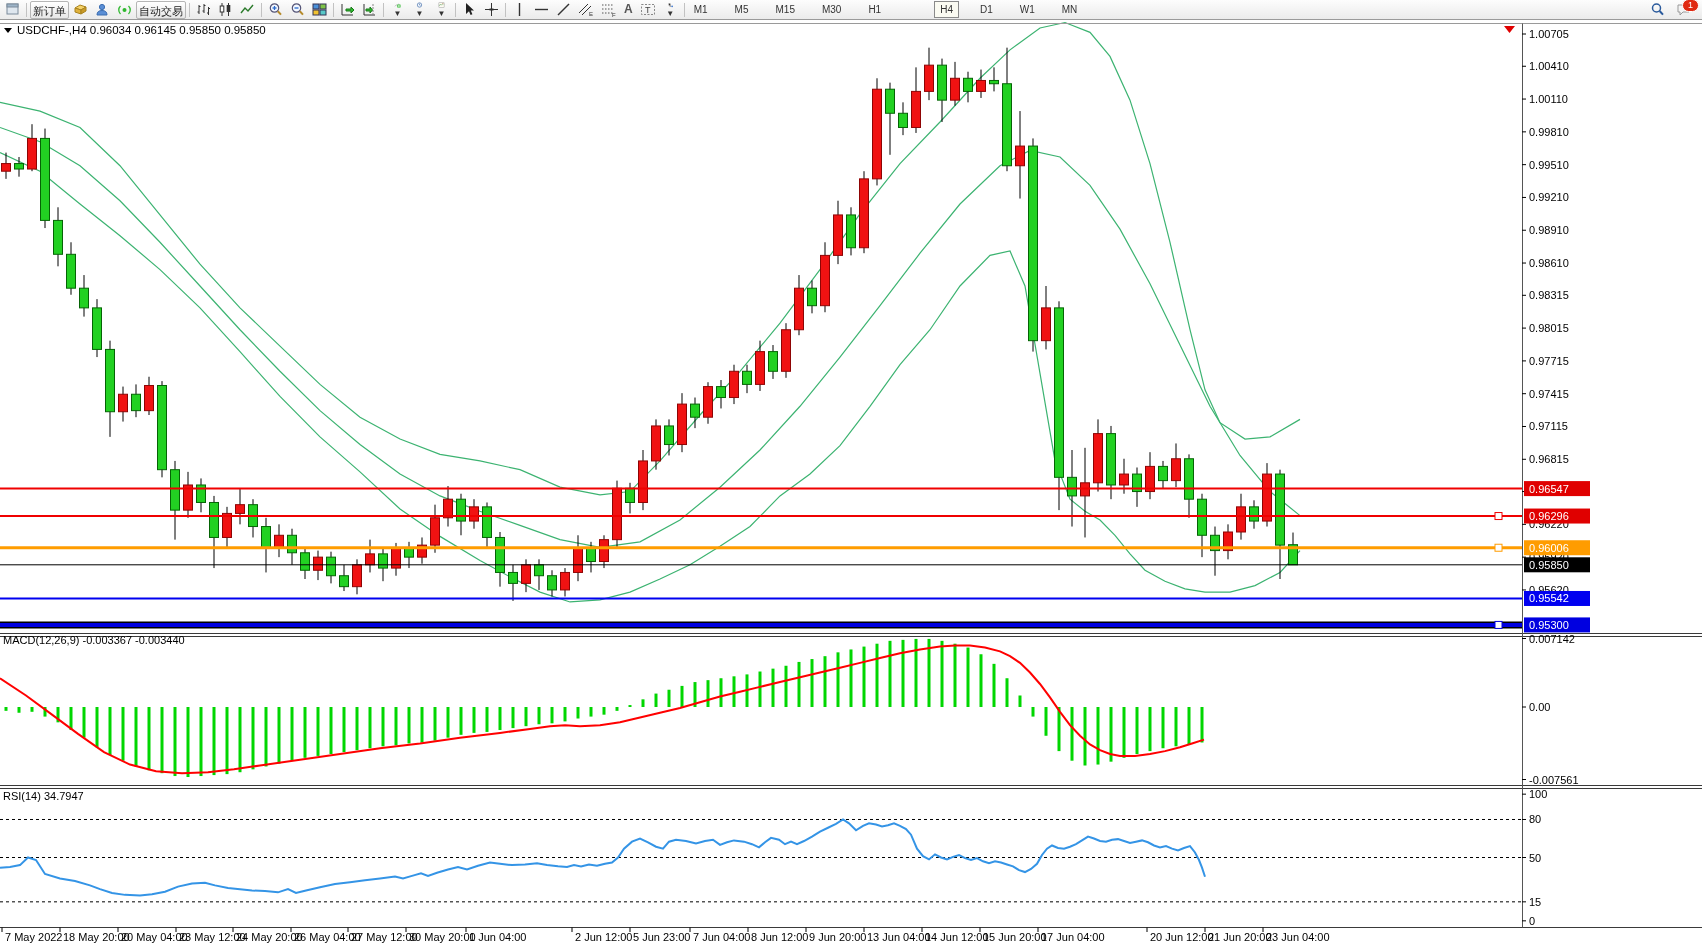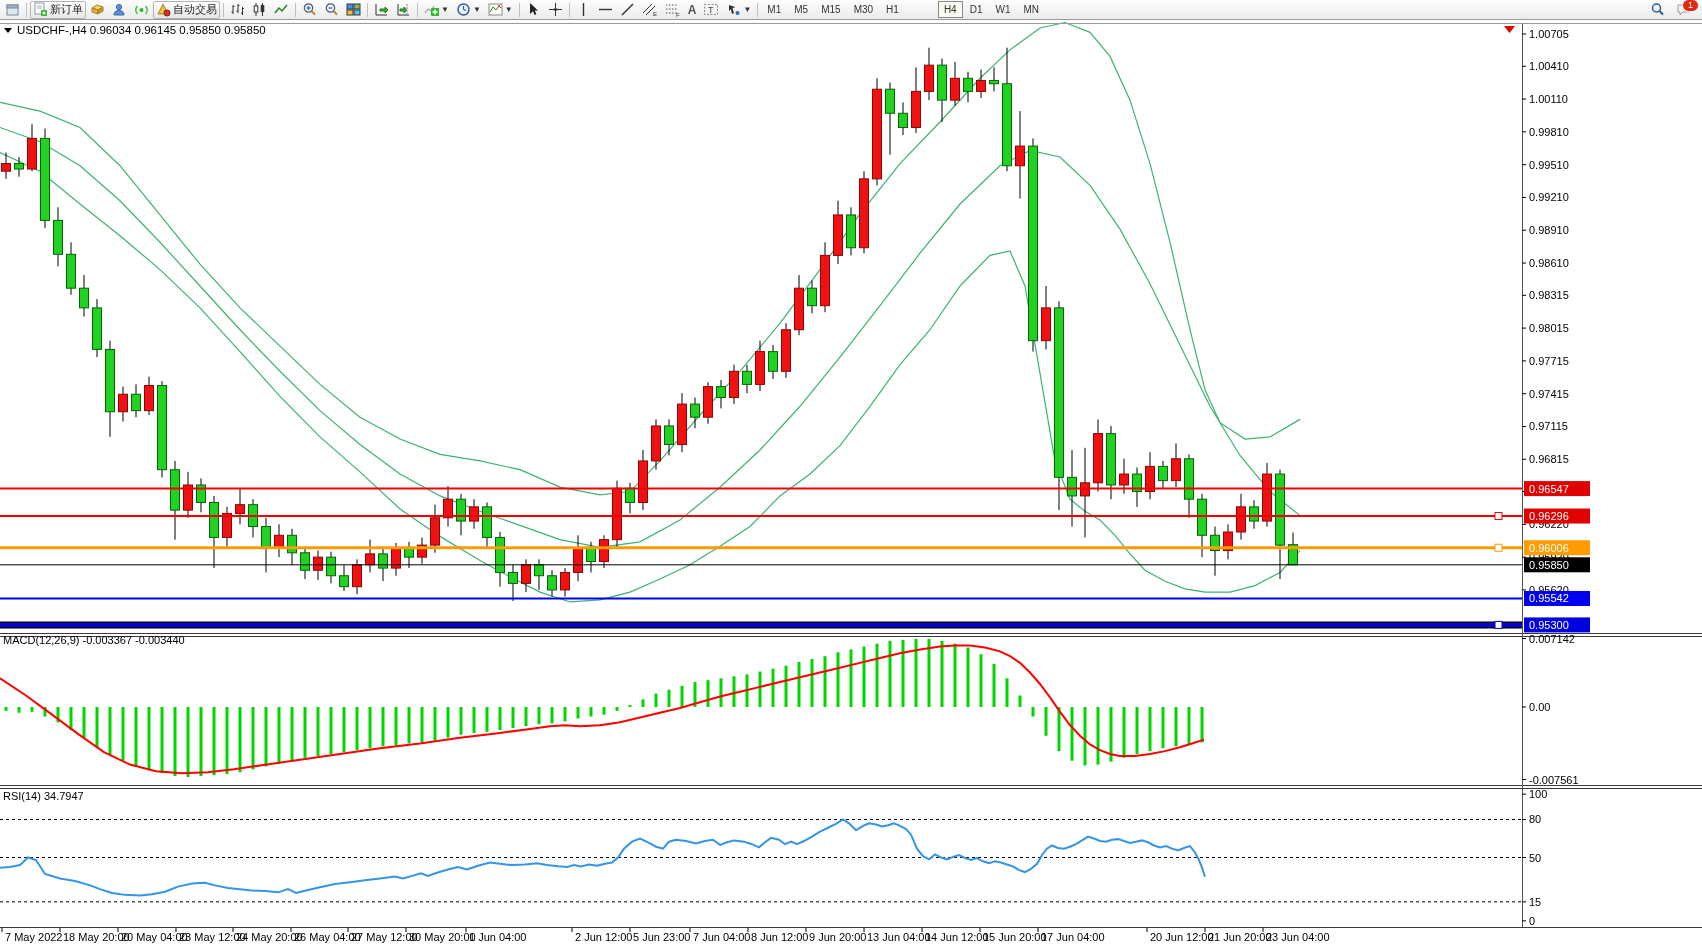--- a/index.html
+++ b/index.html
@@ -1,20 +1,20 @@
 <!DOCTYPE html>
 <html><head>
 <meta charset="utf-8">
 <style>
   html,body{margin:0;padding:0;background:#fff;width:1702px;height:946px;overflow:hidden;
     font-family:"Liberation Sans",sans-serif;}
   .toolbar{height:19px;background:linear-gradient(#fdfdfd,#ebebeb);border-bottom:1px solid #9a9a9a;
     display:flex;align-items:center;padding:0 3px;gap:1px;font-size:11px;color:#222;}
   .tbtn{height:16px;display:inline-flex;align-items:center;gap:2px;padding:0 2px;border:1px solid transparent;
-    border-radius:2px;cursor:default;white-space:nowrap;}
+    border-radius:2px;cursor:default;white-space:nowrap;flex-direction:column;}
   .tbtn.raised{border-color:#b5b5b5;background:linear-gradient(#fff,#e7e7e7);}
   .tbtn svg{display:block;}
   .sep{width:1px;height:14px;background:#c2c2c2;margin:0 2px;flex:none;}
   .tf{font-size:10px;color:#333;padding:0 5px;height:15px;display:inline-flex;align-items:center;
     border:1px solid transparent;}
   .tf.active{border:1px solid #8a8a8a;background:#fbfbf2;margin-left:32px;}
   .right{margin-left:auto;display:flex;align-items:center;gap:5px;padding-right:4px;}
   .caret{font-size:8px;color:#333;line-height:1;}
   .chatwrap{position:relative;}
   .chatbadge{position:absolute;top:-3px;right:-5px;background:#e02a12;color:#fff;border-radius:7px;
@@ -209,21 +209,21 @@
       </svg>
     </span>
   <span class="tbtn">
       <svg width="15" height="15" viewBox="0 0 15 15">
         <polygon points="3,3 9,5 6.5,6.5 8,11 6,12 4.8,7.3 3,9" fill="#333"></polygon>
         <circle cx="11.5" cy="11" r="2" fill="#2a6acc"></circle>
       </svg>
       <span class="caret">▼</span>
     </span>
   <span class="sep"></span>
-  <span id="tfbar" style="display:inline-flex;align-items:center;gap:1px;">
+  <span id="tfbar" style="display:inline-flex;align-items:center;gap:15px;">
       <span class="tf">M1</span>
       <span class="tf">M5</span>
       <span class="tf">M15</span>
       <span class="tf">M30</span>
       <span class="tf">H1</span>
       <span class="tf active">H4</span>
       <span class="tf">D1</span>
       <span class="tf">W1</span>
       <span class="tf">MN</span>
     </span>

